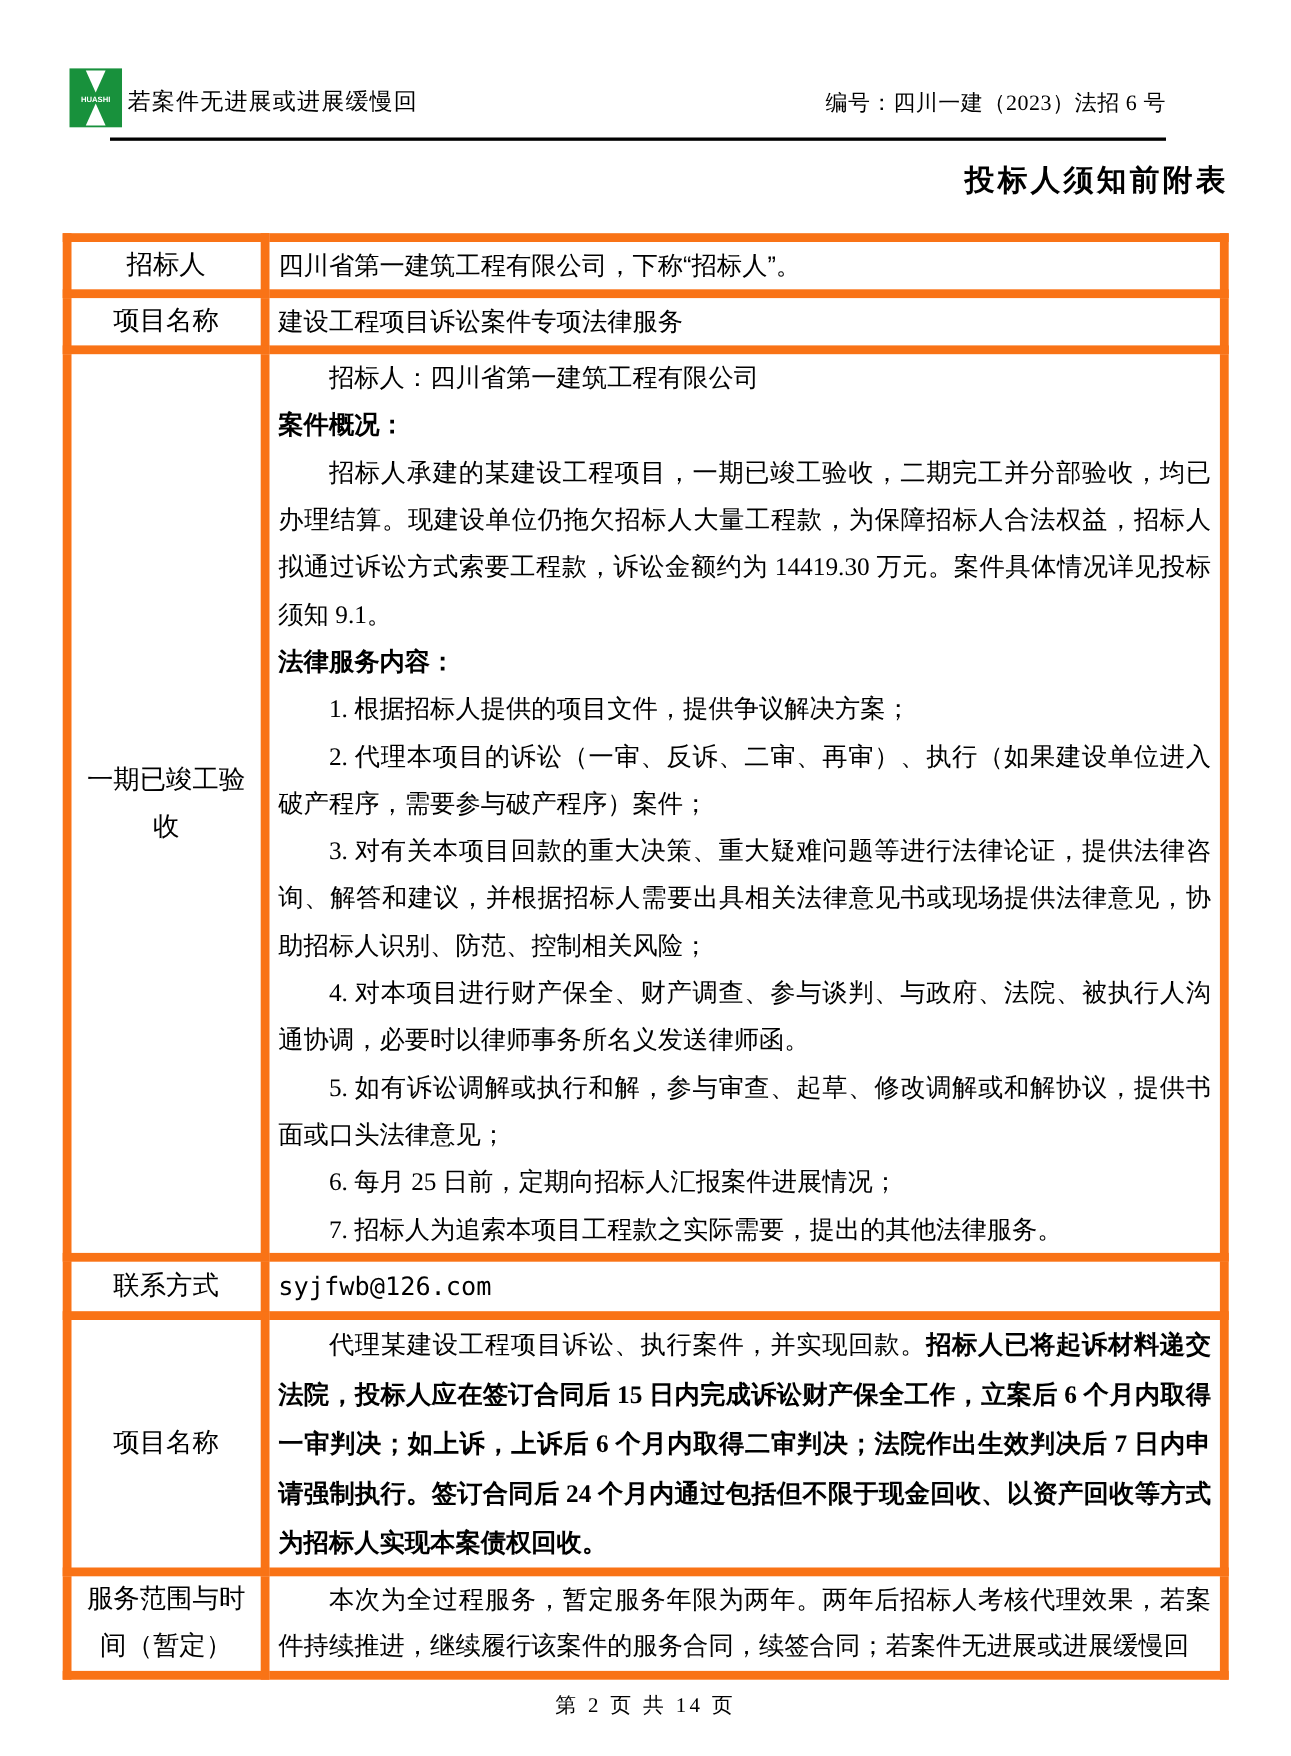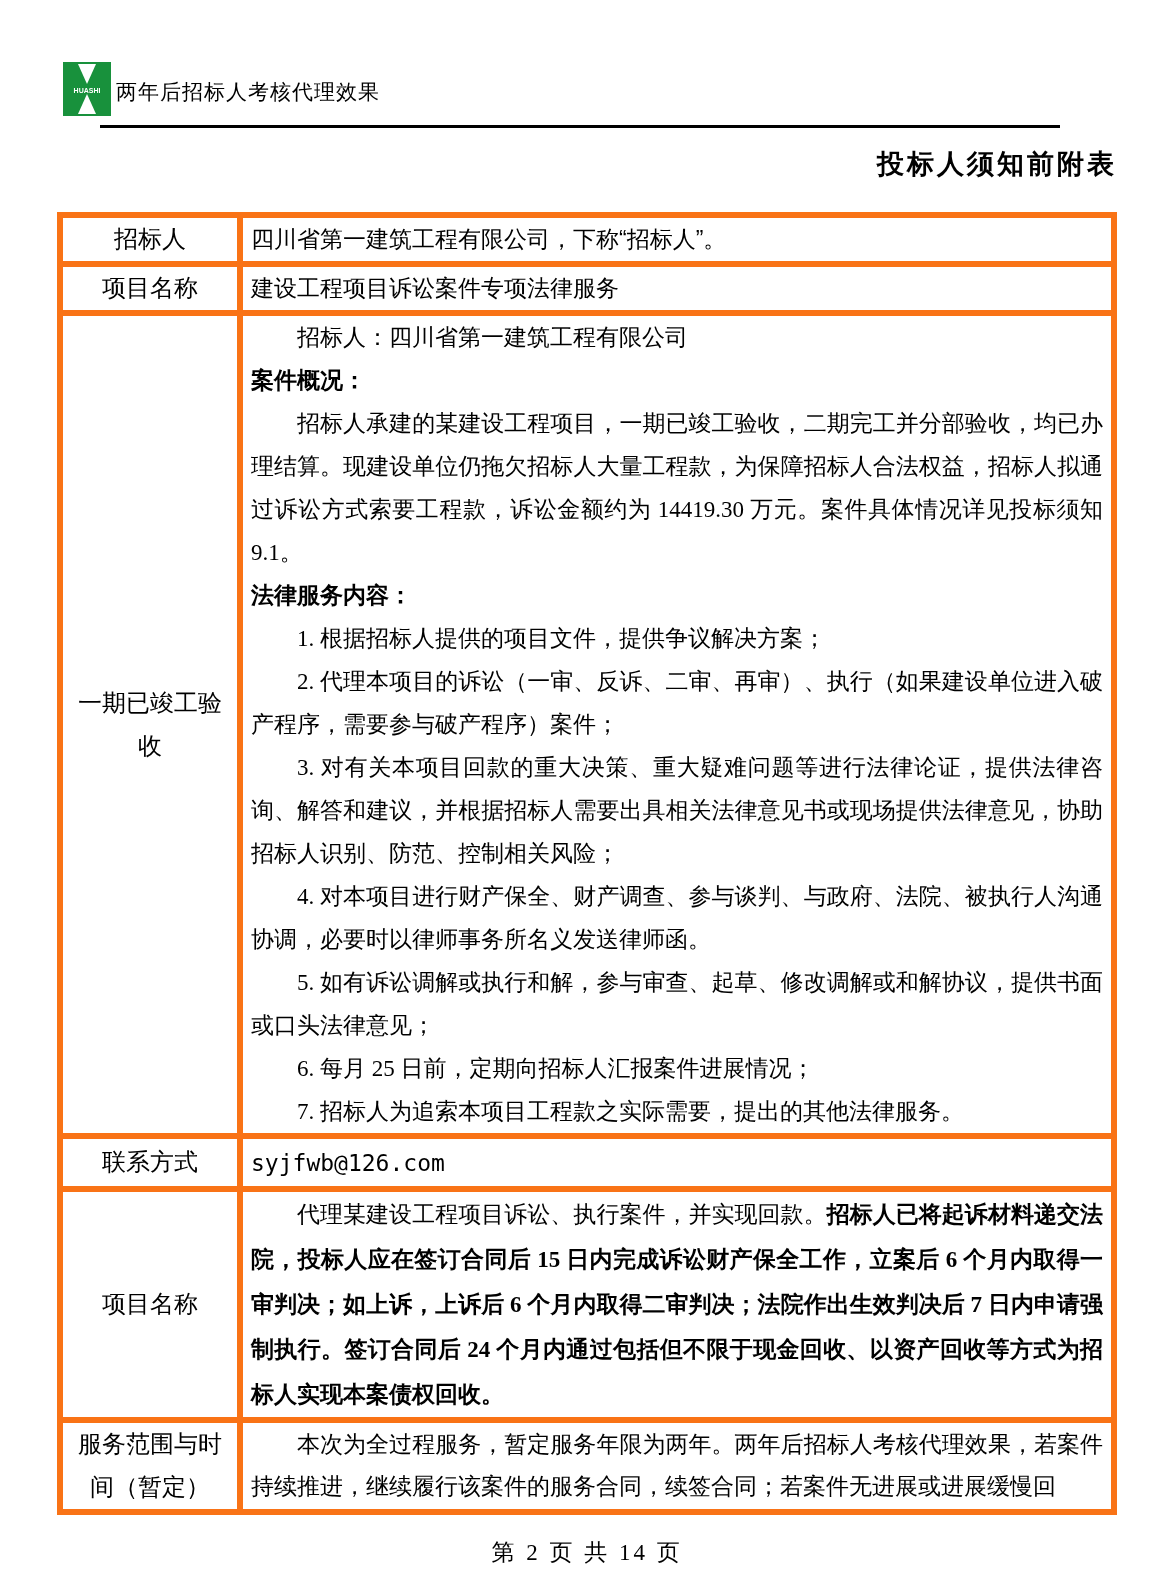--- a/index.html
+++ b/index.html
@@ -36,21 +36,21 @@
     margin:0; text-align:right;
     font-family:"Liberation Sans", sans-serif;
     font-weight:bold; font-size:27px; letter-spacing:3px;
   }
 
   
   .info-table {
     position:absolute; left:57px; top:212px; width:1060px;
     border-collapse:collapse; table-layout:fixed;
   }
-  .info-table td { border:6px solid #f97316; }
+  .info-table td { border:8px solid #f97316; }
   .col-label { width:180px; }
 
   td.label {
     text-align:center; vertical-align:middle;
     font-size:24px; line-height:43px; padding:0 14px;
     font-family:"Liberation Serif", serif;
   }
   td.content {
     padding:0 8px; font-size:23px; vertical-align:middle;
   }
@@ -77,37 +77,38 @@
   .bold-run { font-weight:bold; }
 
   .contact-cell {
     font-family:"DejaVu Sans Mono", monospace;
     font-size:20px; padding-left:58px;
   }
 
   
   .doc-footer {
     position:absolute; left:0; top:1537px; width:100%;
-    text-align:center; font-size:23px; letter-spacing:3px;
+    text-align:center; font-size:19px; letter-spacing:3px;
   }
 </style>
 </head>
 <body>
 
 <div class="page">
 
   <div class="logo">
     <svg width="48" height="54" viewBox="0 0 48 54" xmlns="http://www.w3.org/2000/svg">
       <rect x="0" y="0" width="48" height="54" fill="#18913C"></rect>
       <polygon points="15,2 33,2 24,22" fill="#ffffff"></polygon>
       <polygon points="24,32 15,52 33,52" fill="#ffffff"></polygon>
       <text x="24" y="31" text-anchor="middle" font-size="7" font-weight="bold" font-family="Liberation Sans, sans-serif" fill="#ffffff">HUASHI</text>
     </svg>
   </div>
-  <div class="company-name">两年后招标人考核代理效果</div>
+  <div class="company-name">若案件无进展或进展缓慢回</div>
+  <div class="doc-number">编号：四川一建（2023）法招 6 号</div>
   <div class="header-rule"></div>
 
   <h1 class="doc-title">投标人须知前附表</h1>
 
   <table class="info-table">
     <colgroup>
         <col class="col-label">
         <col>
       </colgroup>
     <tbody>

